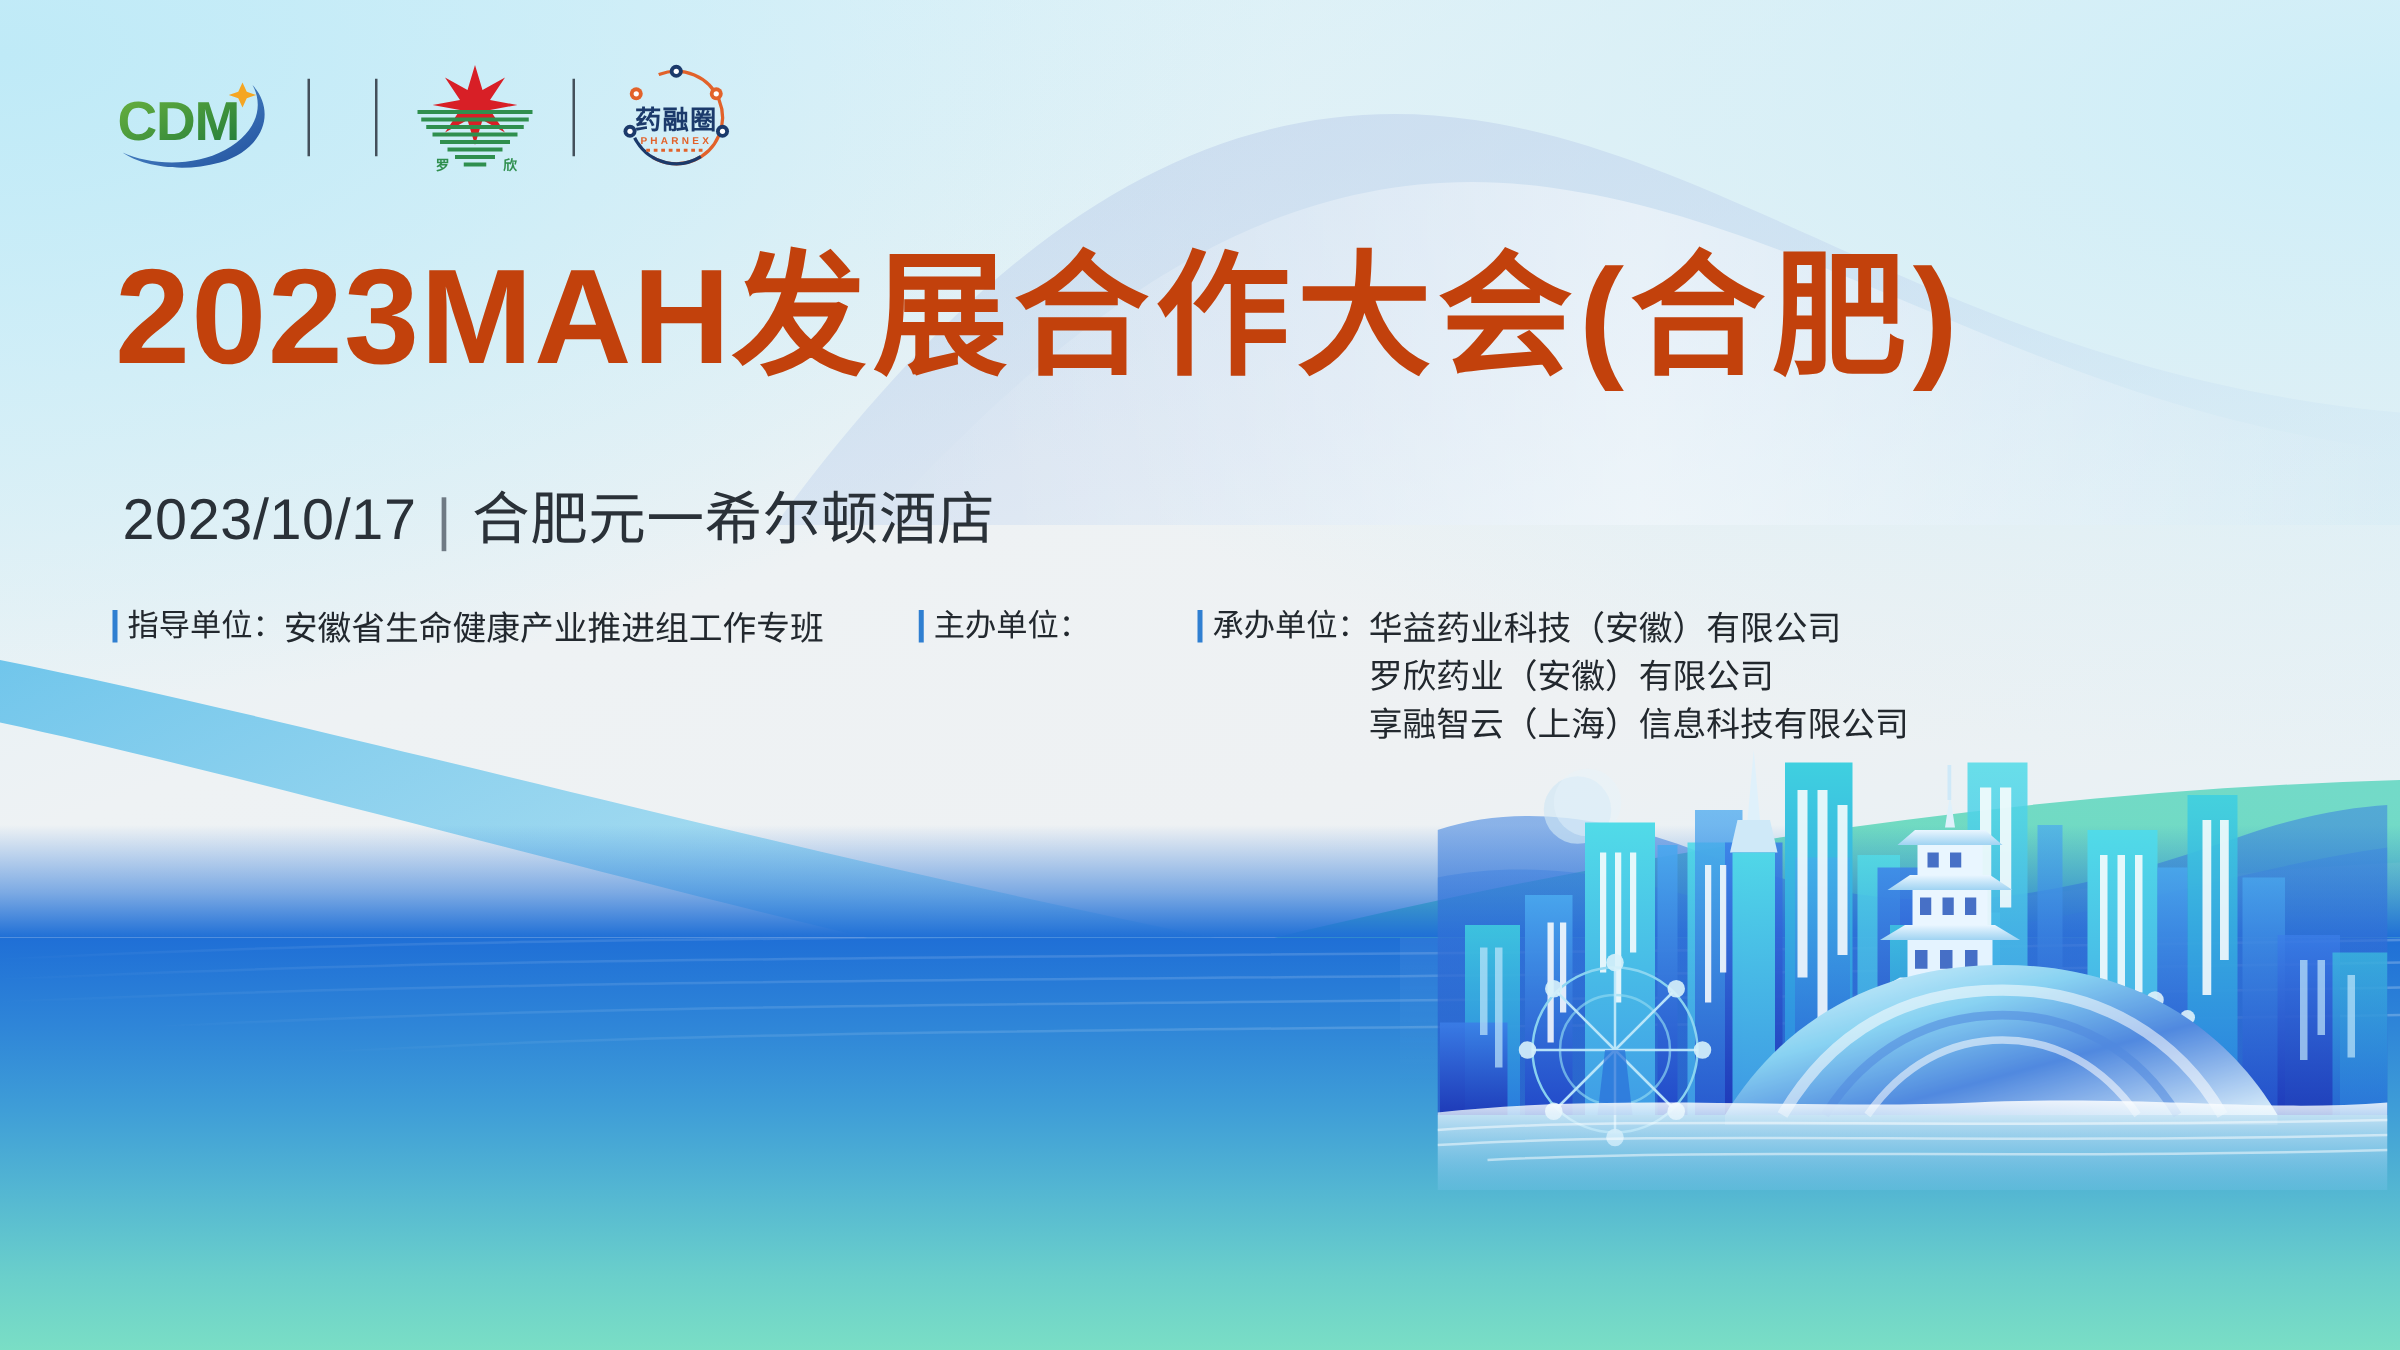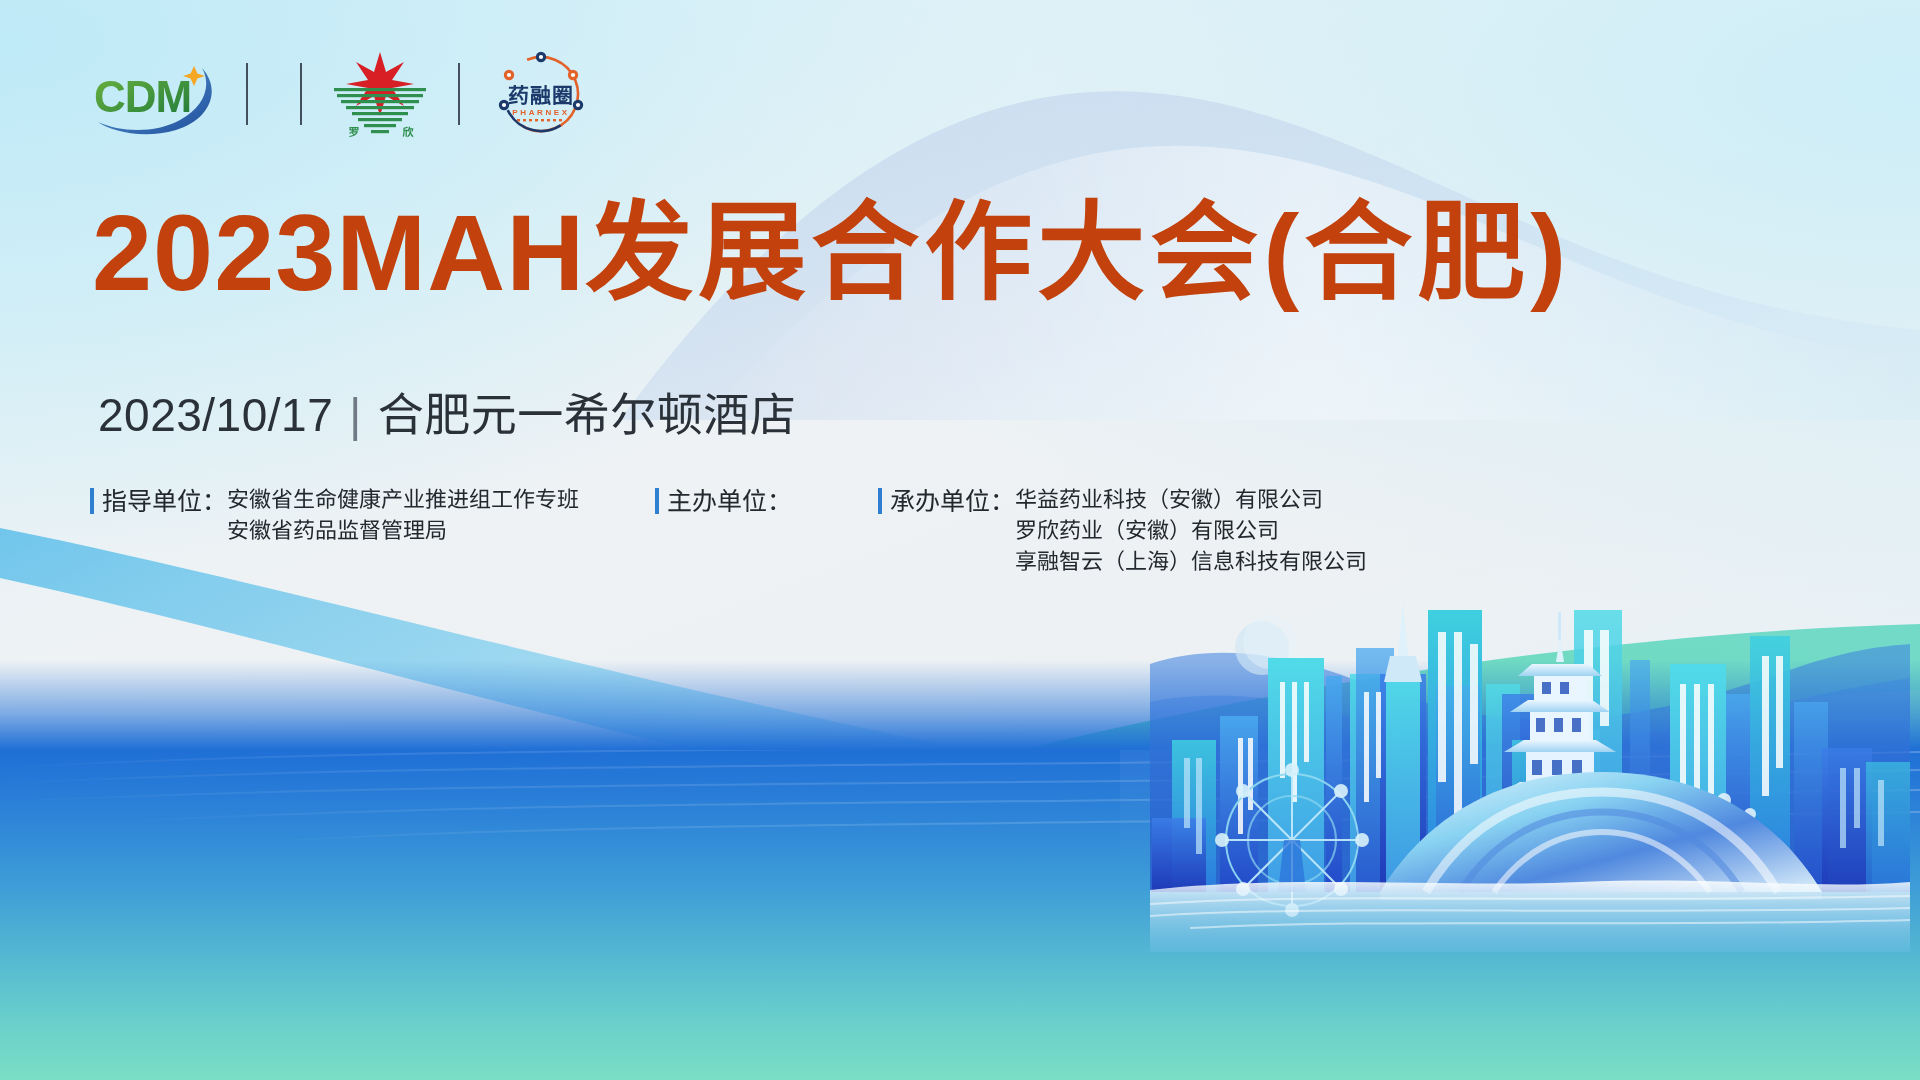--- a/index.html
+++ b/index.html
@@ -57,21 +57,21 @@
     letter-spacing:.5px;
   }
   .subtitle .divider{color:#6f7a84;padding:0 16px;font-weight:300;}
 
   
   .orgs{position:absolute;left:90px;top:484px;display:flex;gap:12px;white-space:nowrap;}
   .org-block{display:flex;align-items:flex-start;}
   .org-bar{width:4px;background:#2f7fd1;height:26px;margin-top:4px;margin-right:8px;flex:none;}
   .org-body{display:flex;align-items:flex-start;}
   .org-label{font-size:25px;color:#22282e;line-height:1.42;flex:none;}
-  .org-list{font-size:22px;color:#22282e;line-height:1.42;}
+  .org-list{font-size:27px;color:#22282e;line-height:1.42;}
   .org-list div{white-space:nowrap;}
   .org-gap-1{width:52px;}
   .org-gap-2{width:62px;}
 
   
   .city{position:absolute;right:10px;bottom:128px;width:760px;height:400px;}
   .city svg{display:block;}
 </style>
 </head>
 <body>
@@ -273,21 +273,20 @@
   </div>
 
   <div class="orgs">
 
     <div class="org-block">
       <div class="org-bar"></div>
       <div class="org-body">
         <div class="org-label">指导单位：</div>
         <div class="org-list">
           <div>安徽省生命健康产业推进组工作专班</div>
-          <div>安徽省药品监督管理局</div>
         </div>
       </div>
     </div>
 
     <div class="org-gap-1"></div>
 
     <div class="org-block">
       <div class="org-bar"></div>
       <div class="org-body">
         <div class="org-label">主办单位：</div>

